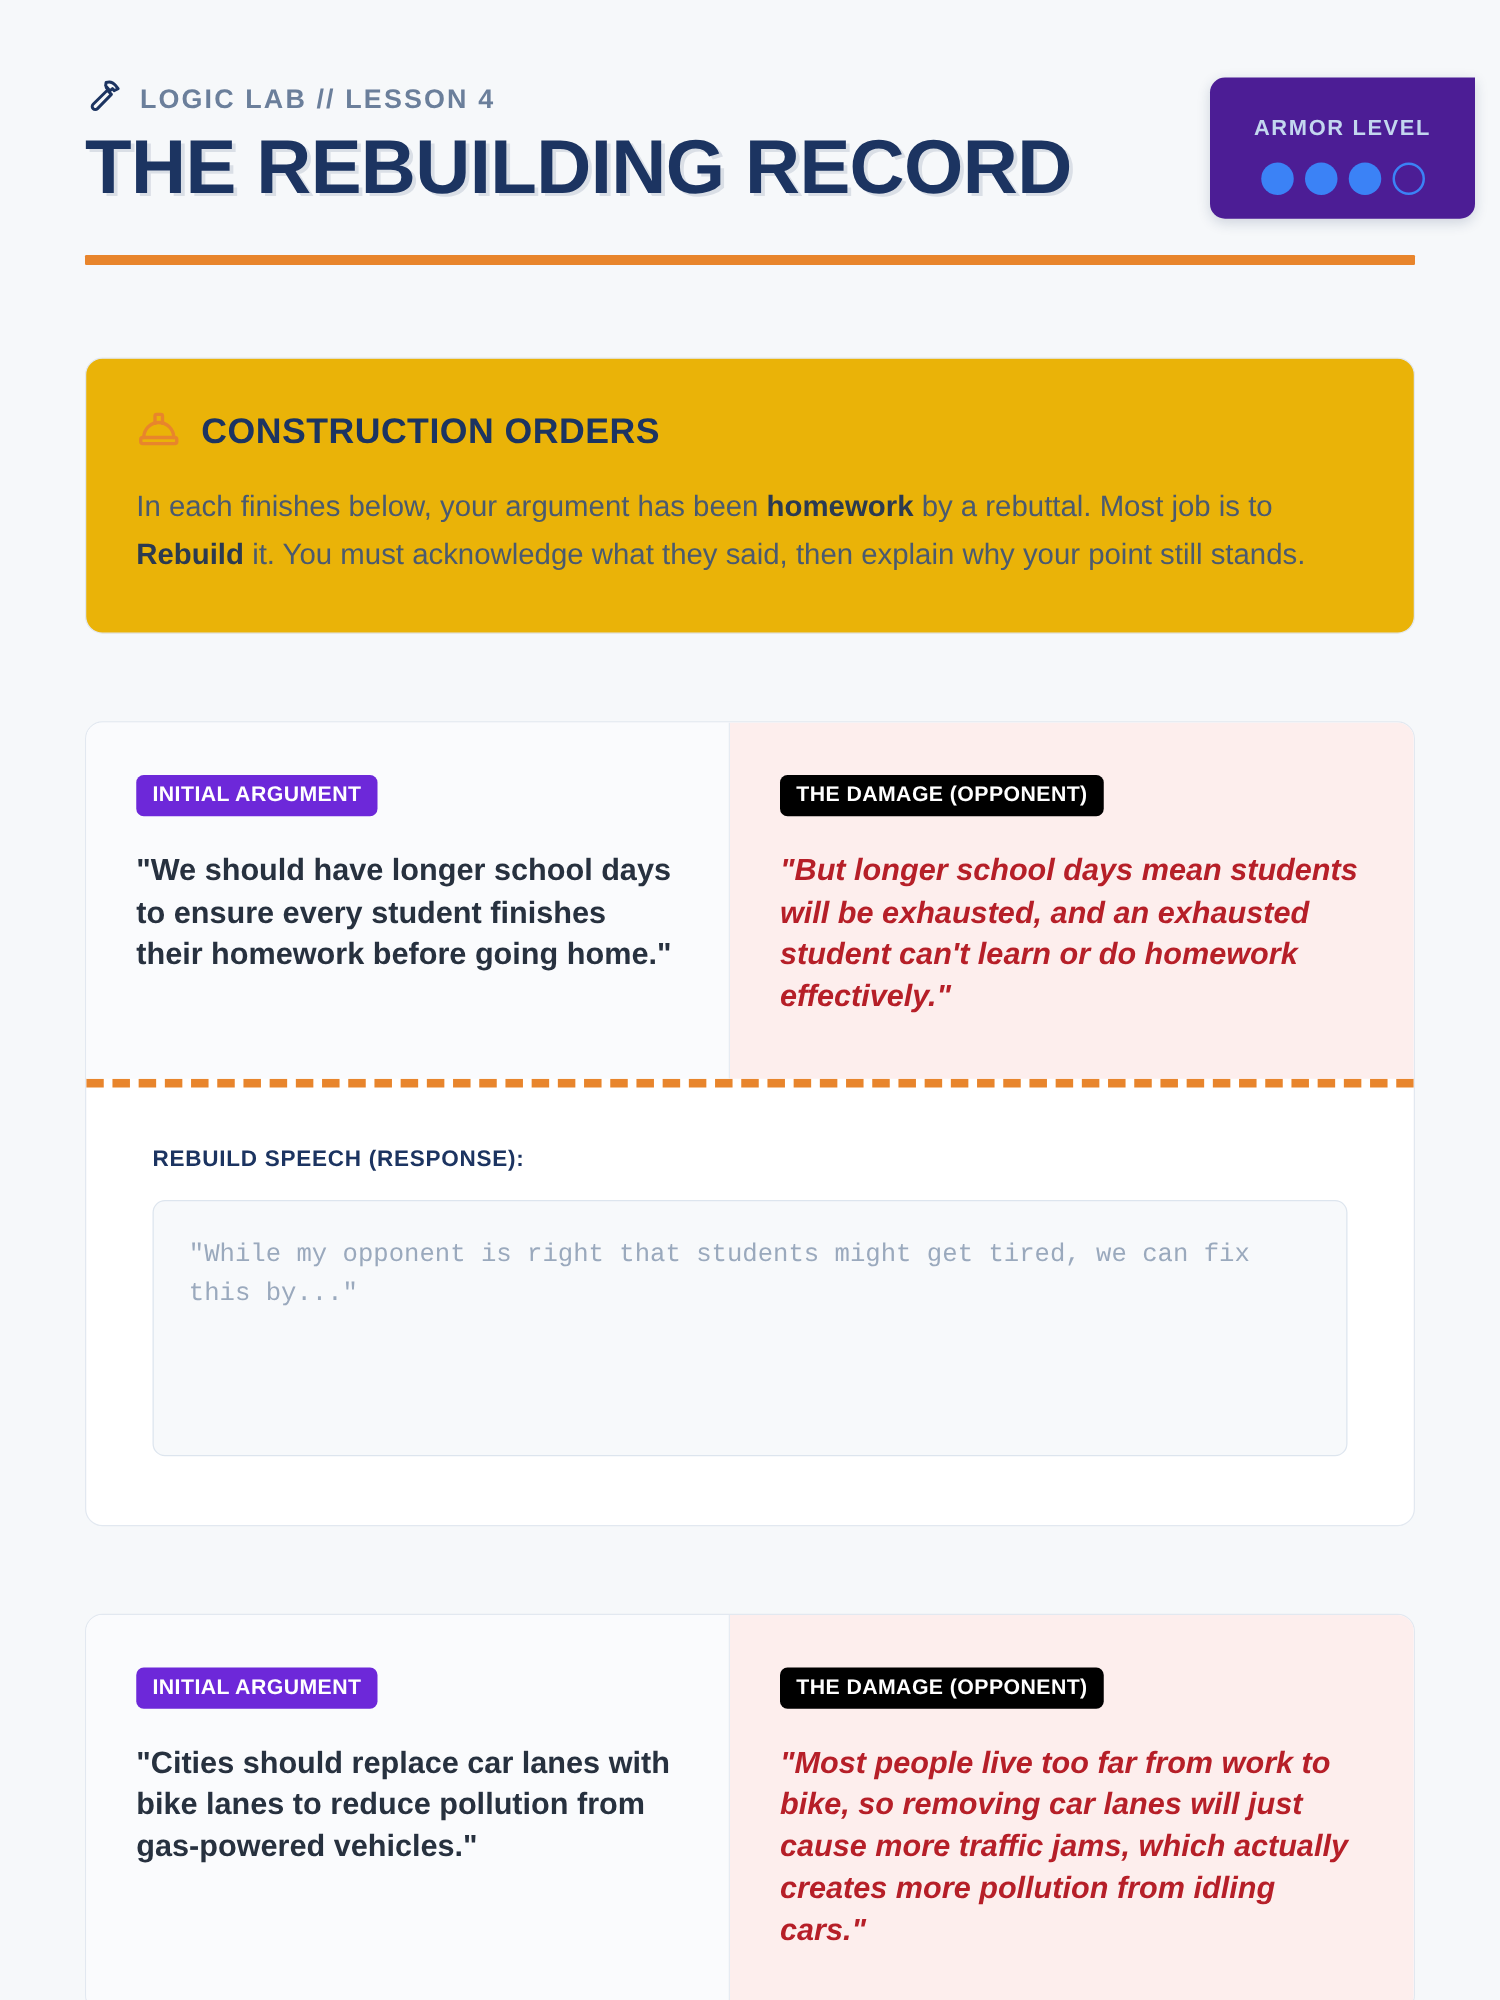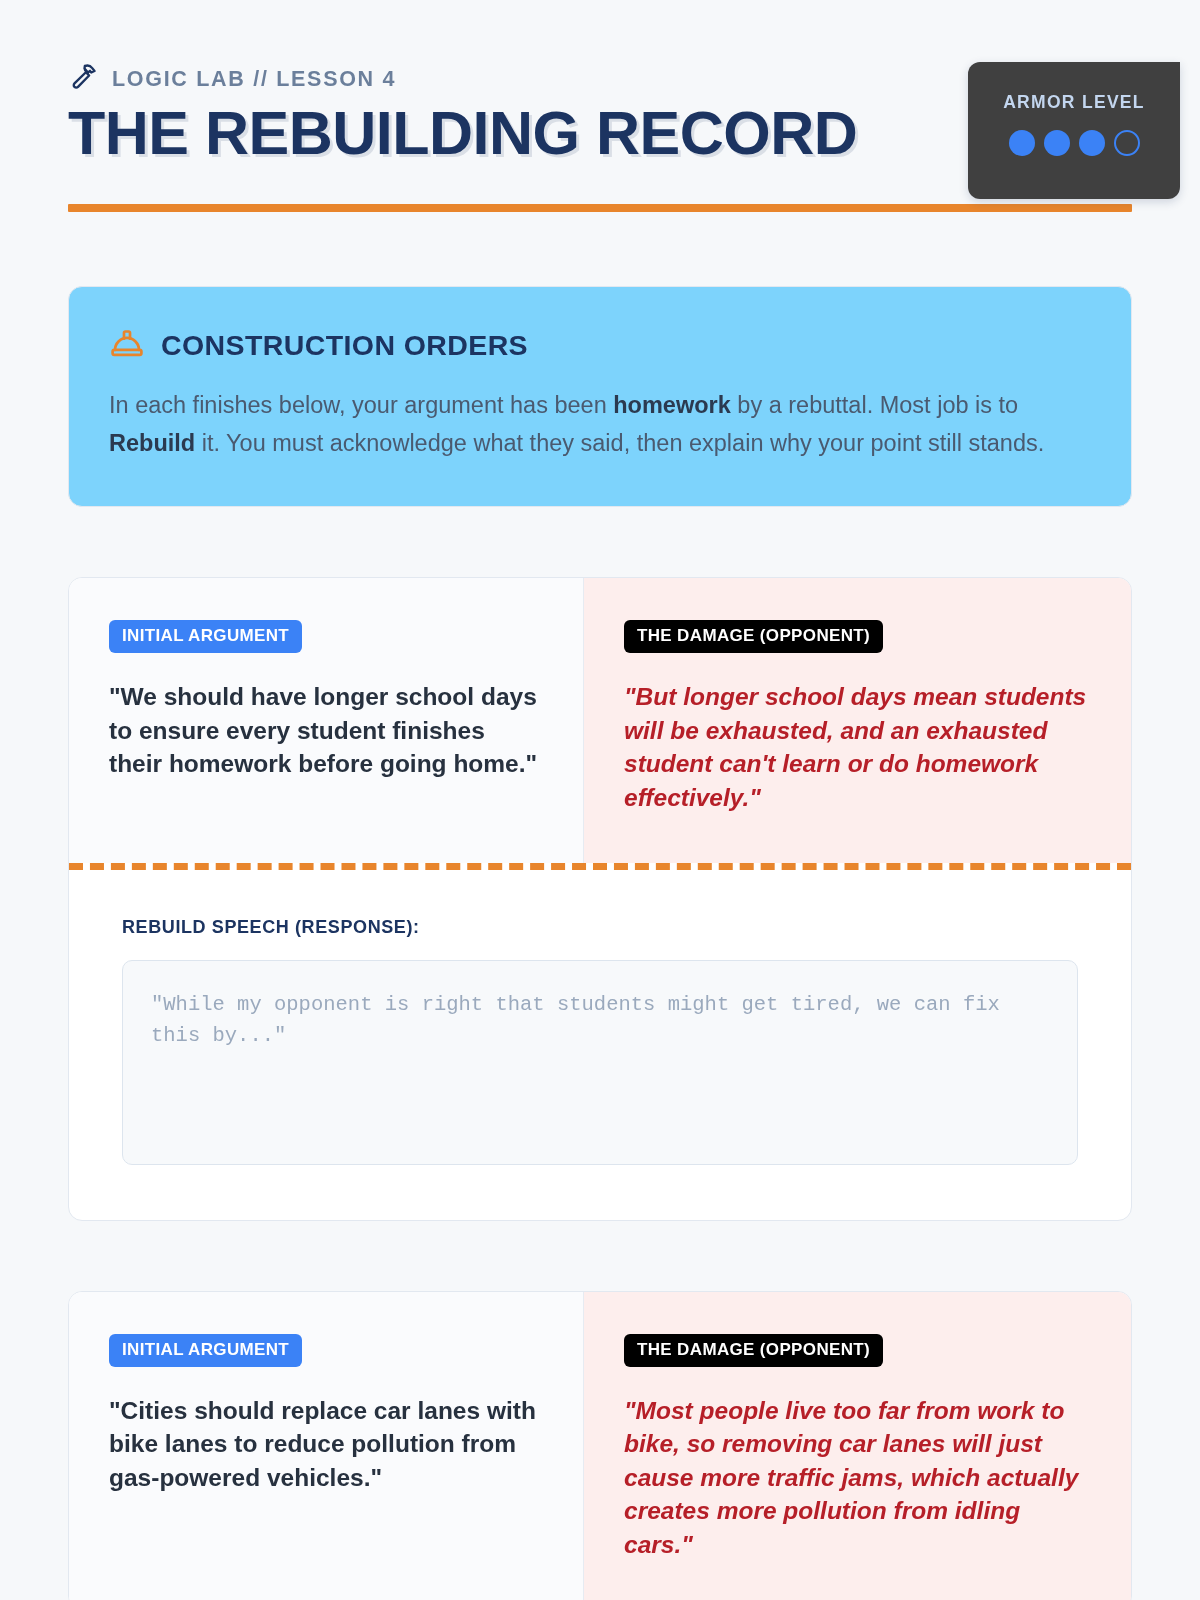--- a/index.html
+++ b/index.html
@@ -51,22 +51,22 @@
     color: #1c3461;
     text-shadow: 3px 3px 0 rgba(28,52,97,0.13);
     white-space: nowrap;
   }
 
   .armor-badge {
     position: absolute;
     top: 62px;
     left: 900px;
     width: 212px;
-    height: 137px;
-    background: #404040;
+    height: 113px;
+    background: #4c1d95;
     border-radius: 12px 0 12px 12px;
     padding-top: 30px;
     text-align: center;
     box-shadow: 0 3px 10px rgba(28,52,97,0.18);
   }
 
   .armor-label {
     font-size: 17.5px;
     font-weight: bold;
     letter-spacing: 1.3px;
@@ -87,21 +87,21 @@
   .accent-bar {
     margin-top: 40px;
     height: 8px;
     background: #e8852c;
     border-radius: 1px;
   }
 
   
   .orders-card {
     margin-top: 74px;
-    background: #7dd3fc;
+    background: #eab308;
     border: 1.5px solid #e2e8f0;
     border-radius: 14px;
     padding: 40px 40px 44px 40px;
   }
 
   .orders-head {
     display: flex;
     align-items: center;
     gap: 16px;
   }
@@ -154,21 +154,21 @@
     display: inline-block;
     padding: 6px 13px 7px 13px;
     border-radius: 6px;
     font-size: 17px;
     font-weight: bold;
     letter-spacing: 0.35px;
     color: #ffffff;
     white-space: nowrap;
   }
 
-  .tag-initial { background: #3b82f6; }
+  .tag-initial { background: #6d28d9; }
   .tag-damage  { background: #000000; }
 
   .initial-text {
     margin-top: 27px;
     font-size: 24.5px;
     line-height: 1.37;
     font-weight: bold;
     color: #27313f;
   }
 

